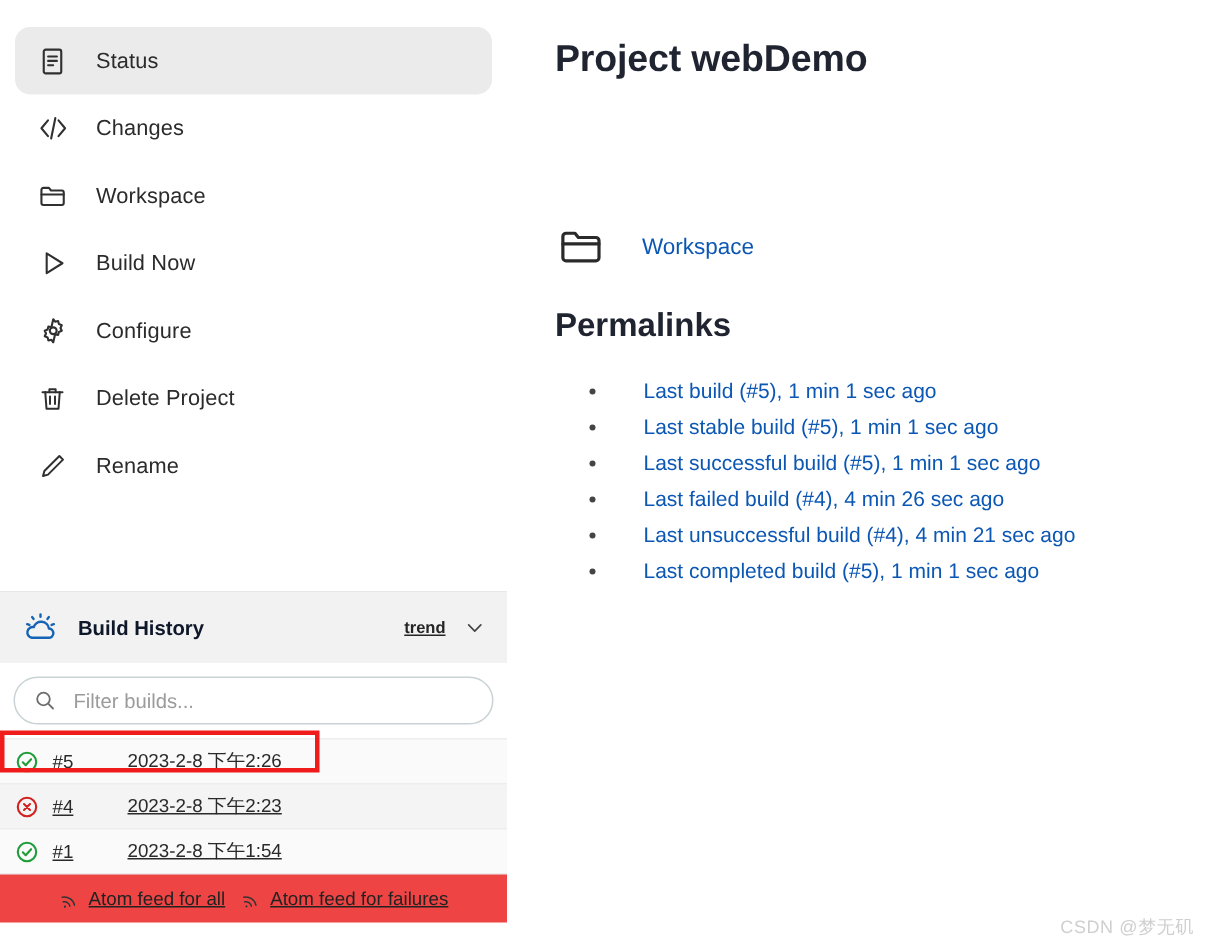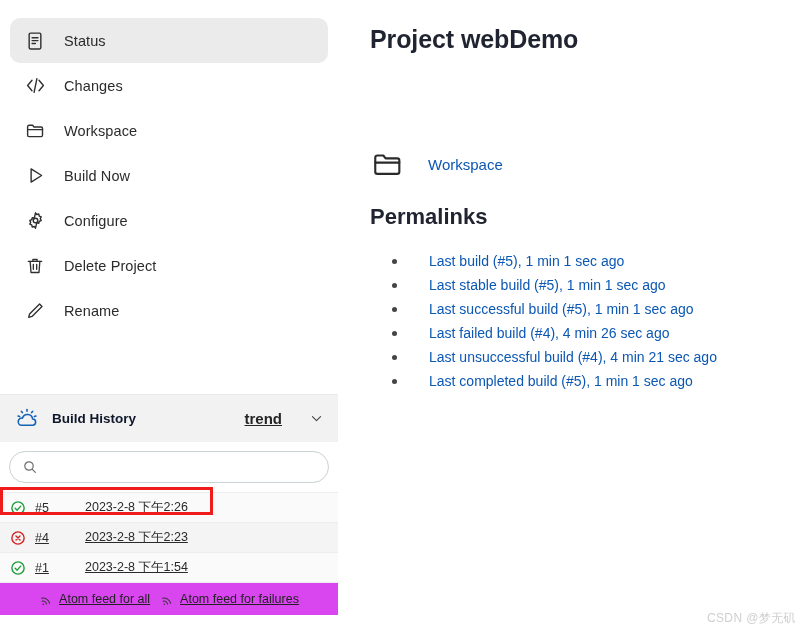--- a/index.html
+++ b/index.html
@@ -66,26 +66,26 @@
     gap: 12px;
   }
   #bh-header .bh-icon { width: 26px; height: 26px; flex:0 0 26px; display:flex; align-items:center; justify-content:center; }
   #bh-title {
     font-size: 13.5px;
     font-weight: bold;
     color: #0f172a;
     flex: 1;
   }
   #bh-trend {
-    font-size: 15px;
+    font-size: 11px;
     font-weight: bold;
     color: #252525;
     text-decoration: underline;
     cursor: pointer;
-    margin-right: 15px;
+    margin-right: 0;
   }
   #bh-caret { color: #444; display:flex; align-items:center; cursor:pointer; }
 
   #filter-wrap { padding: 9px 9px 9px 9px; background:#fff; }
   #filter-box {
     height: 32px;
     border: 1px solid #c9d2d4;
     border-radius: 16px;
     display: flex;
     align-items: center;
@@ -133,21 +133,21 @@
   #hl-box {
     position: absolute;
     left: 0px; top: 487px;
     width: 213px; height: 28px;
     border: 3px solid #f01b1b;
     pointer-events: none;
     z-index: 5;
   }
   #bh-footer {
     height: 33px;
-    background: #d946ef;
+    background: #ef4444;
     border-top: 1px solid #ededed;
     display: flex;
     align-items: center;
     justify-content: center;
     gap: 10px;
   }
   .feed {
     display: flex; align-items: center; gap: 5px; cursor: pointer;
   }
   .feed .fi { display:flex; align-items:center; color:#333; }
@@ -331,20 +331,21 @@
       </div>
 
       <div id="filter-wrap">
         <div id="filter-box">
           <span class="s-icon">
             <svg width="16" height="16" viewBox="0 0 24 24" fill="none" stroke="currentColor" stroke-width="1.8" stroke-linecap="round">
                 <circle cx="10.5" cy="10.5" r="6.3"></circle>
                 <path d="M15.2 15.2L20 20"></path>
               </svg>
           </span>
+          <input id="filter-input" type="text" placeholder="Filter builds..." style="">
         </div>
       </div>
 
       <div id="build-rows">
 
         <div class="build-row">
           <span class="st">
             <svg width="16" height="16" viewBox="0 0 24 24" fill="none" stroke="#1f9d3a" stroke-width="2.1" stroke-linecap="round" stroke-linejoin="round">
                 <circle cx="12" cy="12" r="9.2"></circle>
                 <path d="M7.8 12.3l2.9 2.9 5.4-6"></path>

